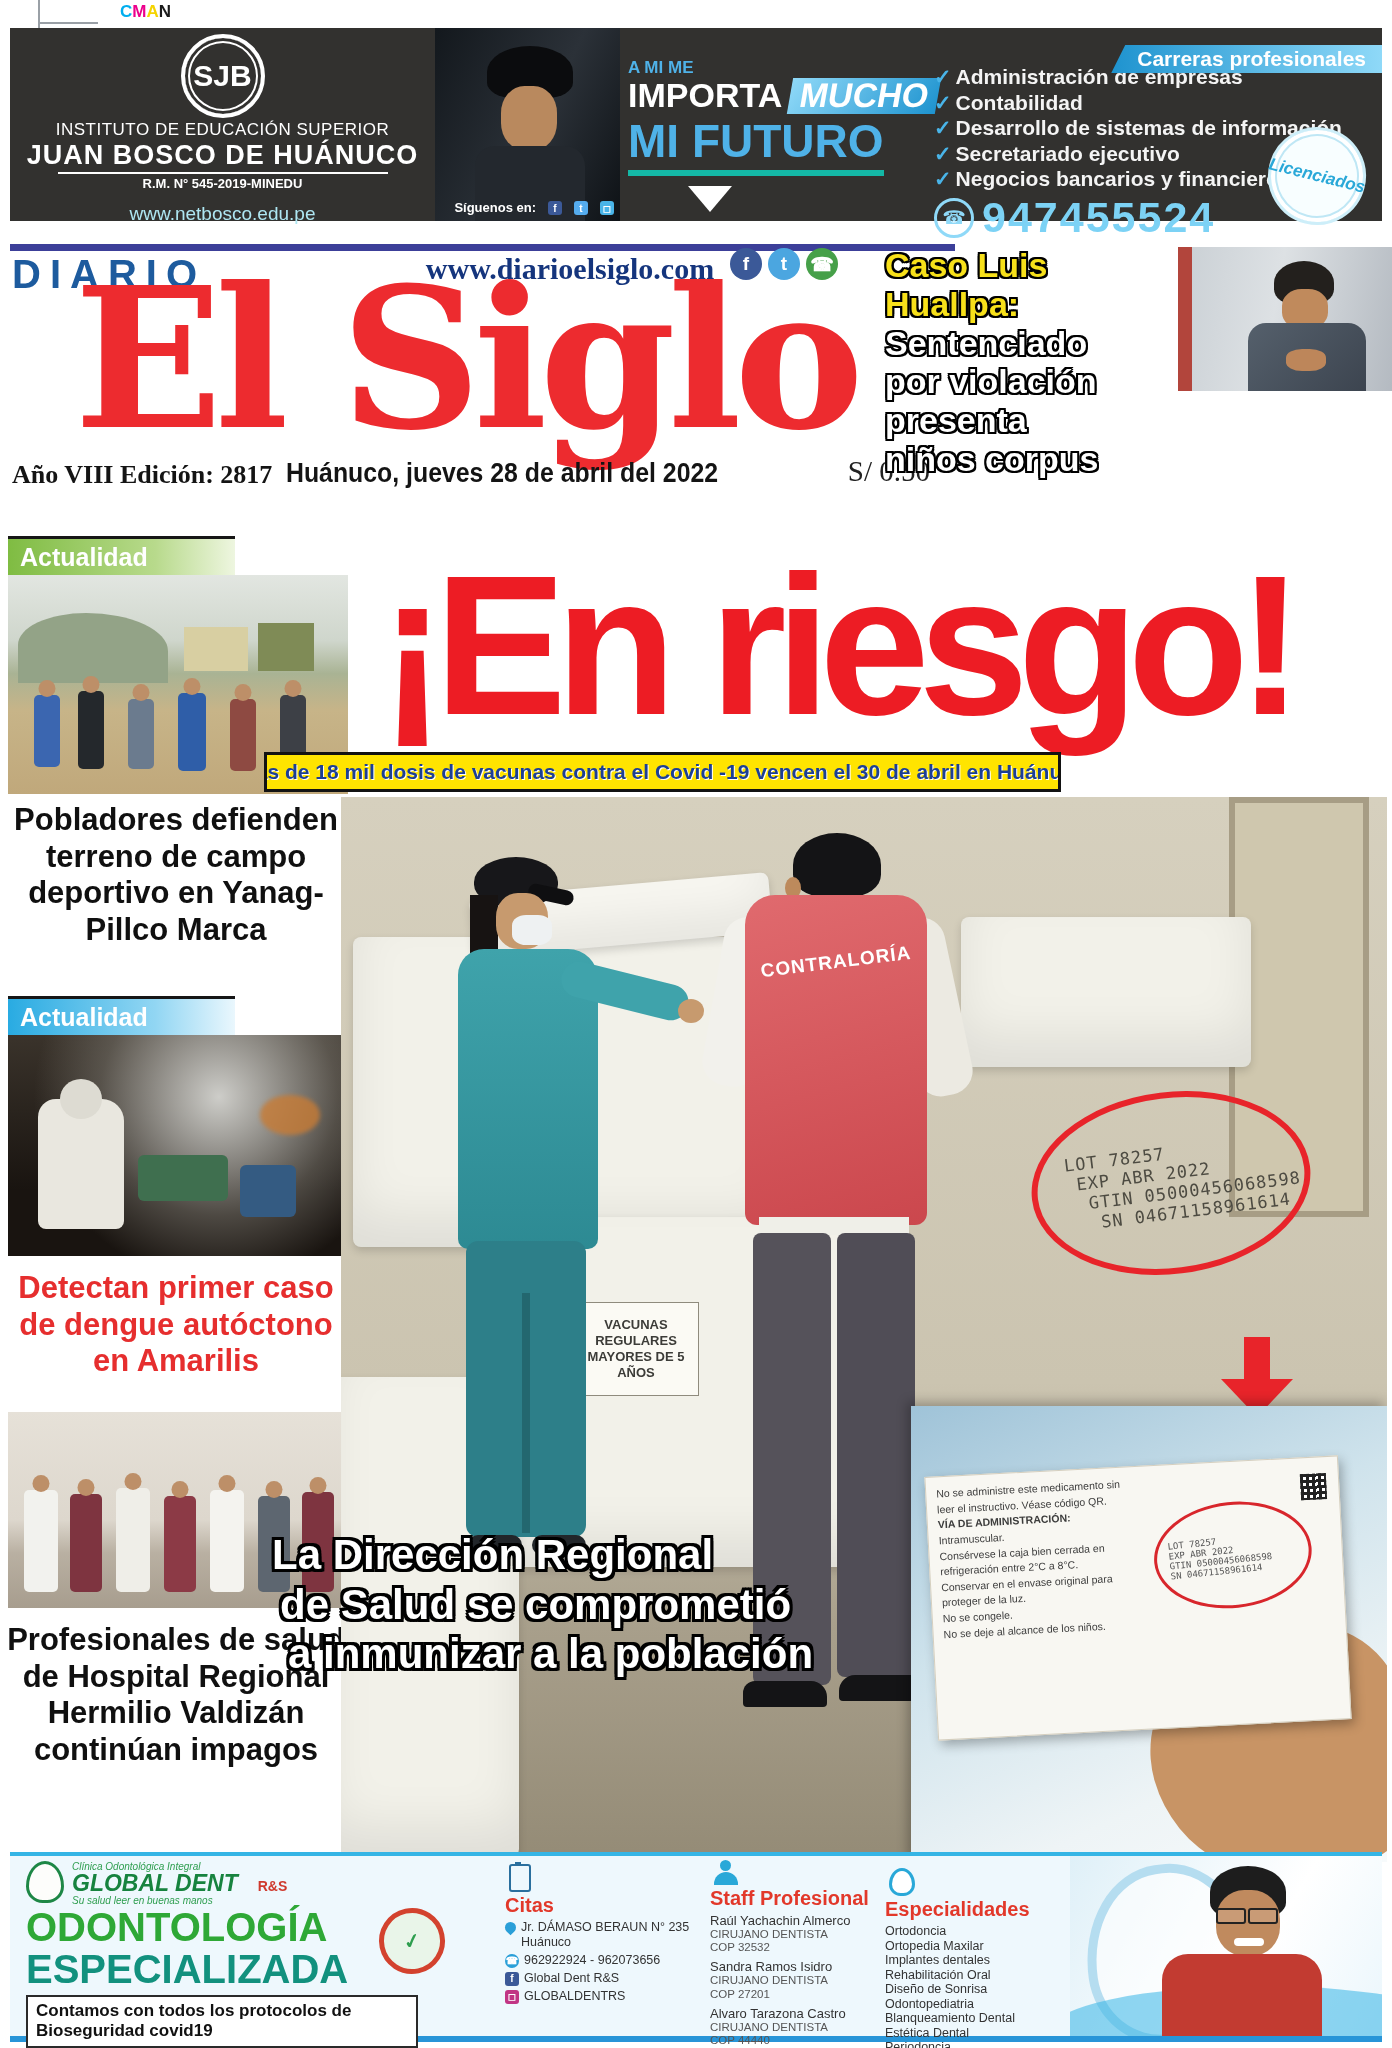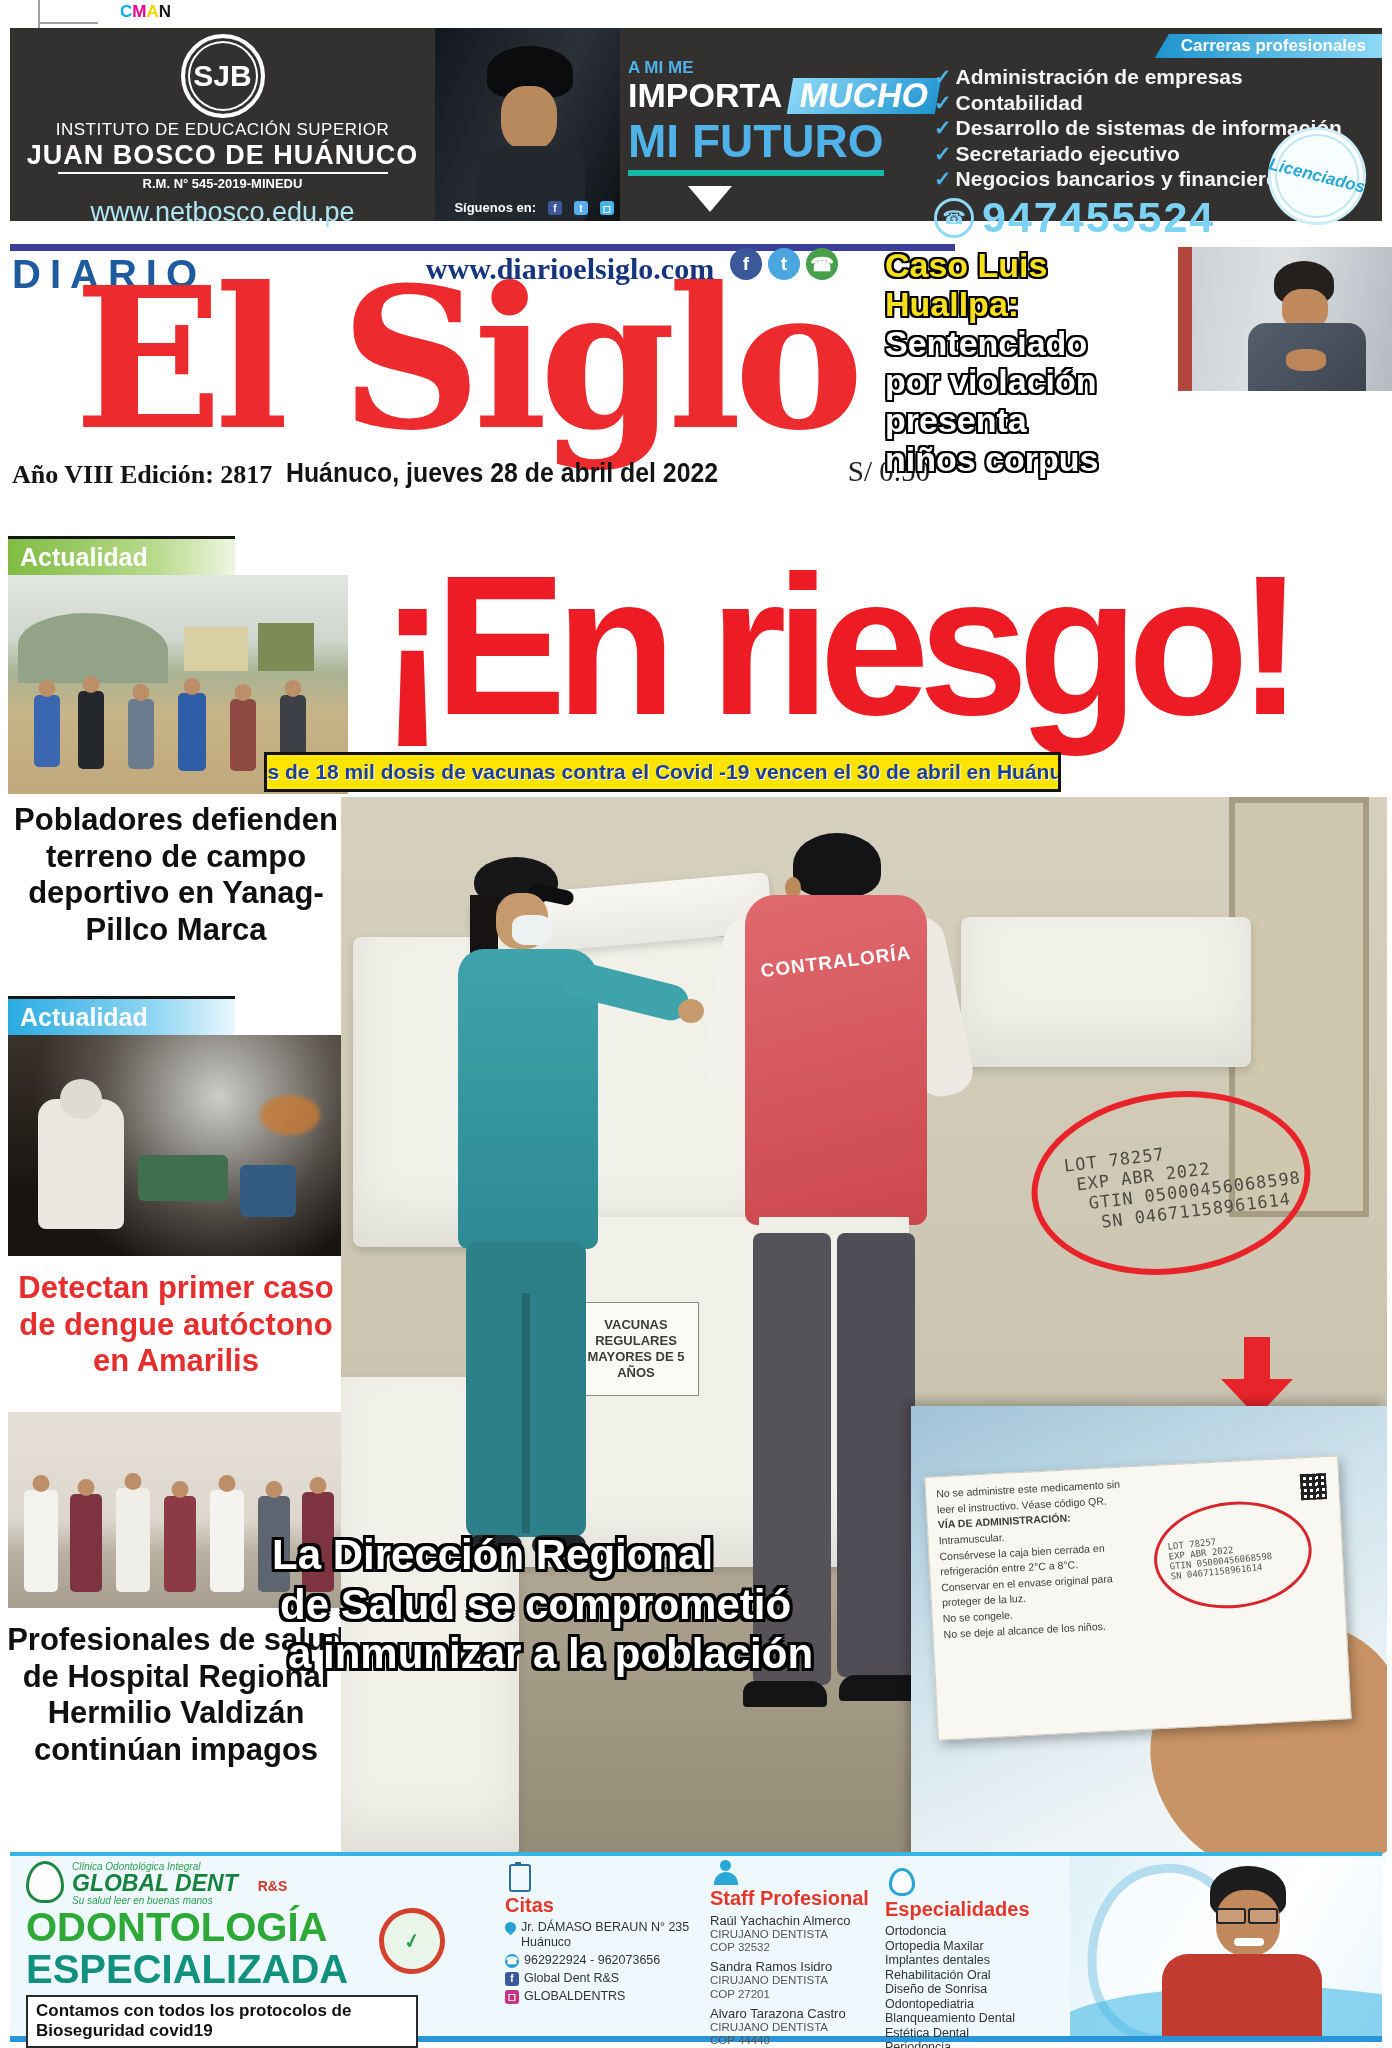--- a/index.html
+++ b/index.html
@@ -16,31 +16,31 @@
 
   
   .top-ad{left:10px;top:28px;width:1372px;height:193px;background:#32312f;color:#fff;display:flex;}
   .ad-left{width:425px;text-align:center;padding-top:4px;}
   .stb{width:76px;height:76px;border:4px solid #fff;border-radius:50%;margin:2px auto;
        box-shadow:inset 0 0 0 3px #32312f,inset 0 0 0 5px #fff;
        display:flex;align-items:center;justify-content:center;font-size:30px;font-weight:bold;}
   .inst1{font-size:17px;letter-spacing:.5px;}
   .inst2{font-size:27px;font-weight:bold;letter-spacing:1px;}
   .rm{font-size:13px;font-weight:bold;width:330px;margin:1px auto 0;border-top:2px solid #fff;padding-top:2px;}
-  .nb-site{color:#aee6f2;font-size:27px;margin-top:6px;}
+  .nb-site{color:#aee6f2;font-size:19px;margin-top:12px;}
   .ad-photo{width:185px;position:relative;background:linear-gradient(115deg,#13181d,#2b3138 55%,#0e1216);overflow:hidden;}
   .ad-slogan{width:300px;padding:30px 0 0 8px;position:relative;}
   .s1{color:#4fb2e8;font-weight:bold;font-size:17px;}
   .s2{display:flex;align-items:center;font-size:34px;font-weight:bold;color:#fff;line-height:1.05;}
   .mucho{background:linear-gradient(120deg,#8fd9f8,#1e93cf);padding:0 10px;margin-left:8px;transform:skewX(-10deg);}
   .s3{font-size:46px;font-weight:bold;color:#4fb2e8;display:inline-block;border-bottom:6px solid #14b8a6;padding-bottom:2px;}
   .tri{width:0;height:0;border-left:22px solid transparent;border-right:22px solid transparent;border-top:26px solid #fff;margin:10px 0 0 60px;}
   .ad-right{flex:1;position:relative;padding:36px 0 0 6px;}
-  .ribbon{position:absolute;top:6px;right:0;background:linear-gradient(90deg,#1e93cf,#8fd9f8);
-          color:#fff;font-weight:bold;font-size:17px;padding:2px 16px 2px 26px;
+  .ribbon{position:absolute;top:17px;right:0;background:linear-gradient(90deg,#1e93cf,#8fd9f8);
+          color:#fff;font-weight:bold;font-size:21px;padding:2px 16px 2px 26px;
           clip-path:polygon(14px 0,100% 0,100% 100%,0 100%);}
   .career{font-size:21px;font-weight:bold;color:#f4f4f4;line-height:1.22;}
   .chk{color:#49b4e8;margin-right:4px;}
   .wa-row{display:flex;align-items:center;gap:8px;margin-top:4px;}
   .wa-icon{width:34px;height:34px;border:3px solid #8fd9f8;border-radius:50%;color:#8fd9f8;
            display:flex;align-items:center;justify-content:center;font-size:19px;}
   .wa-num{color:#7cd2f5;font-size:43px;font-weight:bold;letter-spacing:2px;line-height:1;}
   .phone-line{color:#fff;font-weight:bold;font-size:21px;margin-top:2px;}
   .lic{position:absolute;right:16px;bottom:-4px;width:92px;height:92px;background:#f8feff;border-radius:50%;
        transform:rotate(14deg);border:3px solid #cdeef9;box-shadow:inset 0 0 0 4px #fff,inset 0 0 0 6px #bfe7f5;

